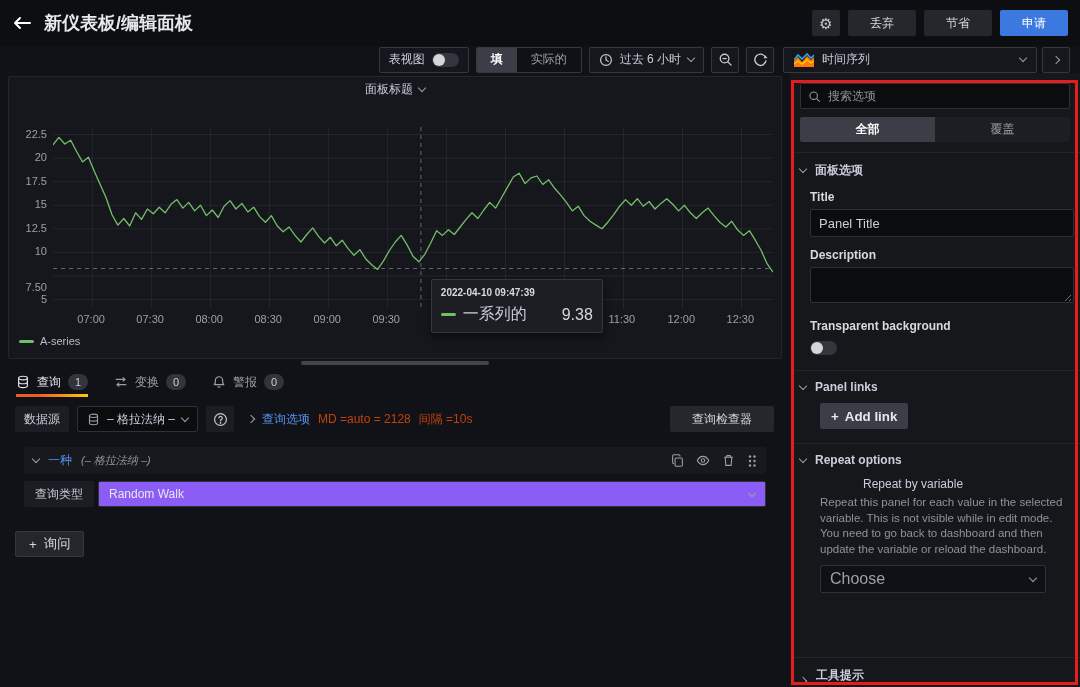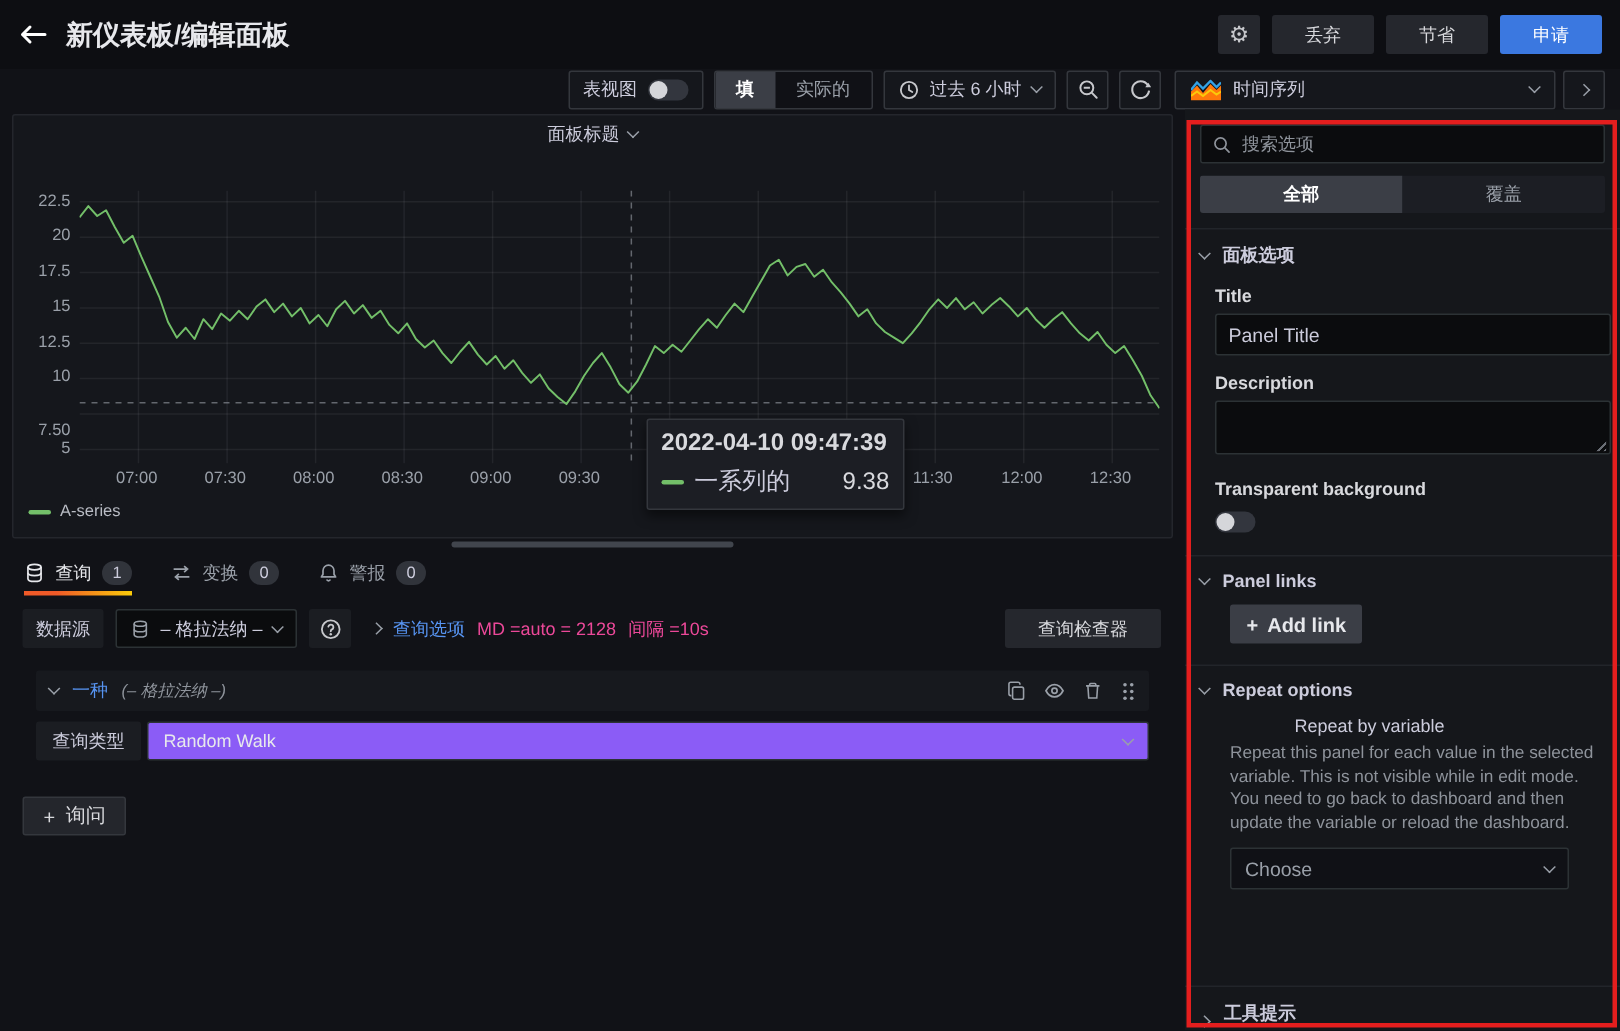--- a/index.html
+++ b/index.html
@@ -49,42 +49,42 @@
   .y-col span{position:absolute;right:4px;font-size:11px;color:#9aa0a9;white-space:nowrap;}
   .plot{position:absolute;left:36px;top:0;width:720px;height:182px;}
   .plot svg{position:absolute;inset:0;}
   .x-col{position:absolute;left:36px;top:186px;width:720px;height:15px;}
   .x-col span{position:absolute;font-size:11px;color:#9aa0a9;}
   .legend-row{position:absolute;left:2px;top:208px;display:flex;align-items:center;gap:6px;}
   .legend-swatch{width:15px;height:3px;border-radius:2px;}
   .legend-label{font-size:11px;color:#b9bcc4;cursor:pointer;}
   .tooltip{position:absolute;width:172px;background:#1c1e24;border:1px solid #34373d;border-radius:2px;
            box-shadow:0 4px 8px rgba(0,0,0,.5);padding:7px 9px;z-index:5;}
-  .tooltip .tt-time{font-weight:bold;color:#d8d9dd;font-size:16px;}
+  .tooltip .tt-time{font-weight:bold;color:#d8d9dd;font-size:10px;}
   .tooltip .tt-row{display:flex;align-items:center;gap:7px;margin-top:6px;font-size:16px;}
   .tooltip .tt-val{margin-left:auto;color:#d8d9dd;}
 
   .resize-handle{height:8px;display:flex;align-items:center;justify-content:center;}
   .resize-handle .bar{width:188px;height:4px;border-radius:2px;background:#41454d;cursor:row-resize;}
 
   
   .tabs{display:flex;align-items:center;gap:26px;padding:0 16px;height:30px;}
   .tab{position:relative;height:30px;display:flex;align-items:center;gap:7px;color:#9aa0a9;cursor:pointer;}
   .tab .underline{display:none;position:absolute;left:0;right:0;bottom:0;height:3px;background:linear-gradient(90deg,#f05a28 30%,#fbca0a 99%);}
   .tab.active{color:#e7e8ec;}
   .tab.active .underline{display:block;}
   .pill{min-width:20px;height:16px;border-radius:8px;background:#31343b;color:#ccccdc;font-size:11px;
         display:inline-flex;align-items:center;justify-content:center;padding:0 6px;}
 
   
   .ds-row{display:flex;align-items:center;gap:8px;margin:9px 16px 0 15px;}
   .chip{height:26px;display:inline-flex;align-items:center;padding:0 9px;background:#1b1d22;border-radius:2px;color:#ccccdc;}
   .select{height:26px;display:inline-flex;align-items:center;gap:7px;padding:0 9px;background:#0b0c0e;border:1px solid #2c3235;border-radius:2px;cursor:pointer;}
   .link-blue{color:#5794f2;cursor:pointer;}
-  .dim{color:#ec4899;}
+  .dim{color:#c2410c;}
   .ds-spacer{flex:1;}
   .query-card{margin:15px 24px 0 24px;}
   .qc-header{height:27px;display:flex;align-items:center;gap:9px;background:#17191e;border-radius:2px;padding:0 9px;}
   .qc-name{color:#5794f2;cursor:pointer;}
   .qc-ds{font-style:italic;color:#8e939b;font-size:11px;}
   .qc-icons{margin-left:auto;display:flex;align-items:center;gap:12px;}
   .qc-icons .ic{display:flex;cursor:pointer;}
   .qc-body{display:flex;gap:4px;margin-top:7px;}
   .type-chip{width:70px;height:26px;display:flex;align-items:center;justify-content:center;background:#1b1d22;border-radius:2px;color:#ccccdc;}
   .type-select{flex:1;height:26px;display:flex;align-items:center;padding:0 10px;background:#8b5cf6;border:1px solid #2c3235;border-radius:2px;color:#e7e8ec;cursor:pointer;}
@@ -113,21 +113,21 @@
   .ta-wrap{position:relative;width:264px;}
   textarea.desc{width:264px;height:36px;background:#0b0c0e;border:1px solid #2c3235;border-radius:2px;color:#ccccdc;padding:4px 8px;resize:none;outline:none;}
   .ta-grip{position:absolute;right:3px;bottom:5px;width:9px;height:9px;
            background:repeating-linear-gradient(135deg,transparent 0 2px,#6a6e75 2px 3px);
            clip-path:polygon(100% 0,0 100%,100% 100%);cursor:nwse-resize;}
   .indent{margin-left:20px;}
   .add-link{margin:9px 0 2px 20px;height:26px;display:inline-flex;align-items:center;gap:6px;padding:0 11px;
             background:#3b3e46;border:none;border-radius:2px;color:#e7e8ec;font-weight:bold;cursor:pointer;}
   .repeat-desc{margin-top:4px;width:248px;font-size:11.5px;line-height:1.35;color:#8e939b;}
   .choose-select{margin-top:8px;width:226px;height:28px;display:flex;align-items:center;background:#101116;
-                 border:1px solid #2c3235;border-radius:2px;color:#9aa0a9;padding:0 9px;font-size:13px;cursor:pointer;}
+                 border:1px solid #2c3235;border-radius:2px;color:#9aa0a9;padding:0 9px;font-size:16px;cursor:pointer;}
   .choose-select .spacer{flex:1;}
 
   .red-box{position:absolute;left:791px;top:80px;width:287px;height:605px;border:3px solid #e41e1e;z-index:50;pointer-events:none;}
 </style>
 </head>
 <body>
 
 <div class="app">
 
   <header>

